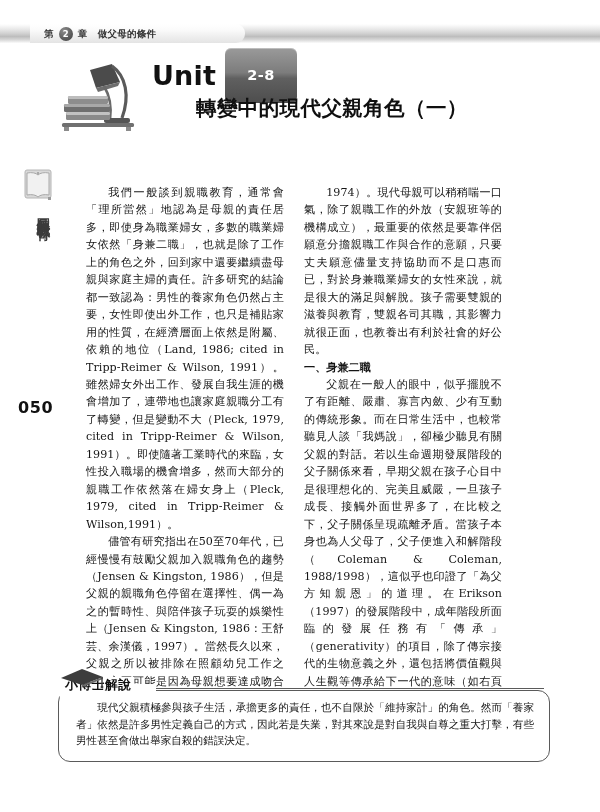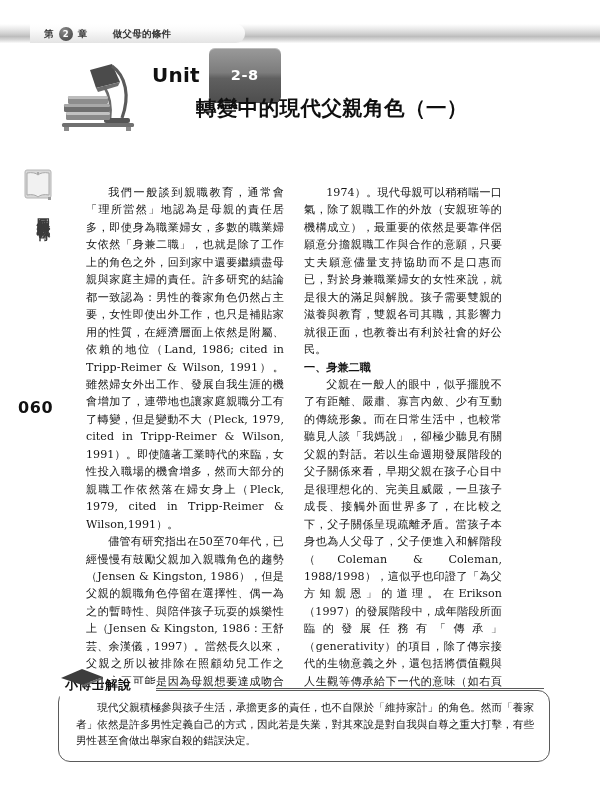--- a/index.html
+++ b/index.html
@@ -41,31 +41,31 @@
     letter-spacing:.3px;
     z-index:4;
   }
   .chap-num{
     display:inline-flex;align-items:center;justify-content:center;
     width:14px;height:14px;border-radius:50%;
     background:radial-gradient(circle at 35% 28%,#8d8d8d 0%,#5e5e5e 55%,#3f3f3f 100%);
     color:#fff;font-size:8.5px;font-weight:700;
     margin:0 1px;
   }
-  .header-title{margin-left:21px;font-weight:700;color:#2f2f2f;}
+  .header-title{margin-left:6px;font-weight:700;color:#2f2f2f;}
 
   
   .unit-block{position:absolute;left:60px;top:60px;width:460px;height:80px;}
   .unit-icon{position:absolute;left:0;top:2px;width:78px;height:72px;}
   .unit-texts{position:absolute;left:92px;top:0;}
   .unit-line1{
     display:flex;align-items:center;gap:9px;height:30px;
     font-family:"DejaVu Sans","Liberation Sans",sans-serif;
   }
-  .unit-word{font-size:20px;font-weight:700;color:#111;letter-spacing:.2px;}
+  .unit-word{font-size:27px;font-weight:700;color:#111;letter-spacing:.2px;}
   .unit-badge{
     display:inline-flex;align-items:center;justify-content:center;
     min-width:54px;height:23px;padding:16px 9px;border-radius:6px;
     background:linear-gradient(to bottom,#9a9a9a 0%,#7c7c7c 45%,#606060 55%,#4d4d4d 100%);
     color:#fff;font-size:14.5px;font-weight:700;letter-spacing:.5px;
     box-shadow:inset 0 1px 0 rgba(255,255,255,.35);
   }
   .unit-line2{
     margin-top:4px;
     font-family:"DejaVu Sans","Liberation Sans",sans-serif;
@@ -194,21 +194,21 @@
 
   <div class="rail-book">
     <svg viewBox="0 0 30 34" width="30" height="34" aria-hidden="true">
       <rect x="2" y="2" width="26" height="28" rx="2" fill="#d9d9d9" stroke="#b6b6b6" stroke-width="1"></rect>
       <path d="M15 4 L15 28" stroke="#9e9e9e" stroke-width="1.6"></path>
       <path d="M4 5 C 9 4, 13 5, 15 7 C 17 5, 21 4, 26 5 L26 27 C 21 26, 17 27, 15 29 C 13 27, 9 26, 4 27 Z" fill="#f1f1f1" stroke="#a9a9a9" stroke-width="1"></path>
       <rect x="25" y="29" width="3" height="3" fill="#9b9b9b"></rect>
     </svg>
   </div>
   <div class="rail-vert">圖解親職教育</div>
-  <div class="rail-pageno">060</div>
+  <div class="rail-pageno">050</div>
 
   <div class="cols">
     <div class="col">
       <p>我們一般談到親職教育，通常會「理所當然」地認為是母親的責任居多，即使身為職業婦女，多數的職業婦女依然「身兼二職」，也就是除了工作上的角色之外，回到家中還要繼續盡母親與家庭主婦的責任。許多研究的結論都一致認為：男性的養家角色仍然占主要，女性即使出外工作，也只是補貼家用的性質，在經濟層面上依然是附屬、依賴的地位（Land, 1986; cited in Tripp-Reimer &amp; Wilson, 1991）。雖然婦女外出工作、發展自我生涯的機會增加了，連帶地也讓家庭親職分工有了轉變，但是變動不大（Pleck, 1979, cited in Tripp-Reimer &amp; Wilson, 1991）。即使隨著工業時代的來臨，女性投入職場的機會增多，然而大部分的親職工作依然落在婦女身上（Pleck, 1979, cited in Tripp-Reimer &amp; Wilson,1991）。</p>
       <p>儘管有研究指出在50至70年代，已經慢慢有鼓勵父親加入親職角色的趨勢（Jensen &amp; Kingston, 1986），但是父親的親職角色停留在選擇性、偶一為之的暫時性、與陪伴孩子玩耍的娛樂性上（Jensen &amp; Kingston, 1986：王舒芸、余漢儀，1997）。當然長久以來，父親之所以被排除在照顧幼兒工作之外，主要可能是因為母親想要達成吻合社會期待的母職工作，並且認為照顧下一代基本上是屬於女性的工作（Parsons &amp; Bales, 1955, cited in Boss,</p>
     </div>
     <div class="col">
       <p>1974）。現代母親可以稍稍喘一口氣，除了親職工作的外放（安親班等的機構成立），最重要的依然是要靠伴侶願意分擔親職工作與合作的意願，只要丈夫願意儘量支持協助而不是口惠而已，對於身兼職業婦女的女性來說，就是很大的滿足與解脫。孩子需要雙親的滋養與教育，雙親各司其職，其影響力就很正面，也教養出有利於社會的好公民。</p>
       <p class="subhead noind">一、身兼二職</p>
       <p>父親在一般人的眼中，似乎擺脫不了有距離、嚴肅、寡言內斂、少有互動的傳統形象。而在日常生活中，也較常聽見人談「我媽說」，卻極少聽見有關父親的對話。若以生命週期發展階段的父子關係來看，早期父親在孩子心目中是很理想化的、完美且威嚴，一旦孩子成長、接觸外面世界多了，在比較之下，父子關係呈現疏離矛盾。當孩子本身也為人父母了，父子便進入和解階段（Coleman &amp; Coleman, 1988/1998），這似乎也印證了「為父方知親恩」的道理。在Erikson（1997）的發展階段中，成年階段所面臨的發展任務有「傳承」（generativity）的項目，除了傳宗接代的生物意義之外，還包括將價值觀與人生觀等傳承給下一代的意味（如右頁表格內容）。</p>

